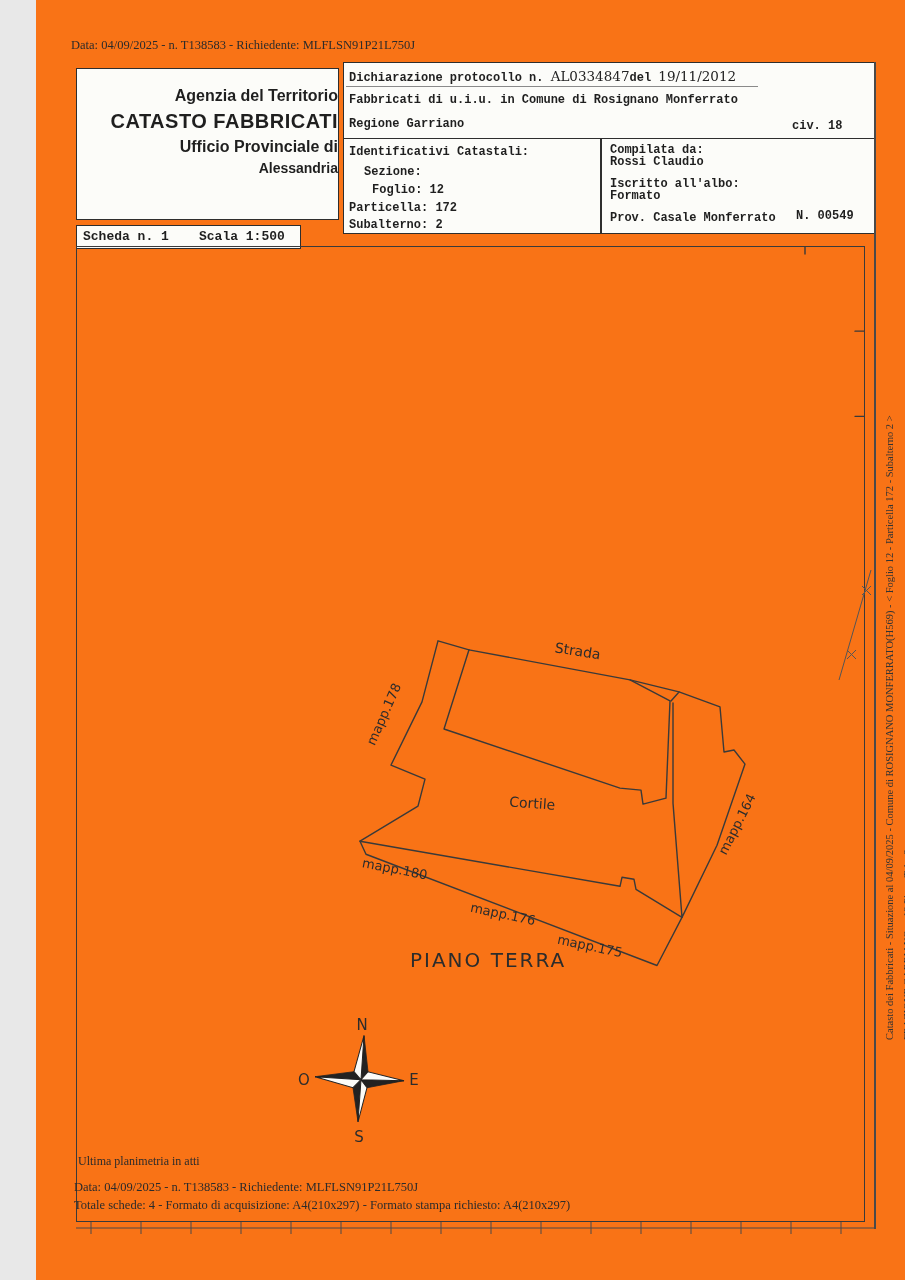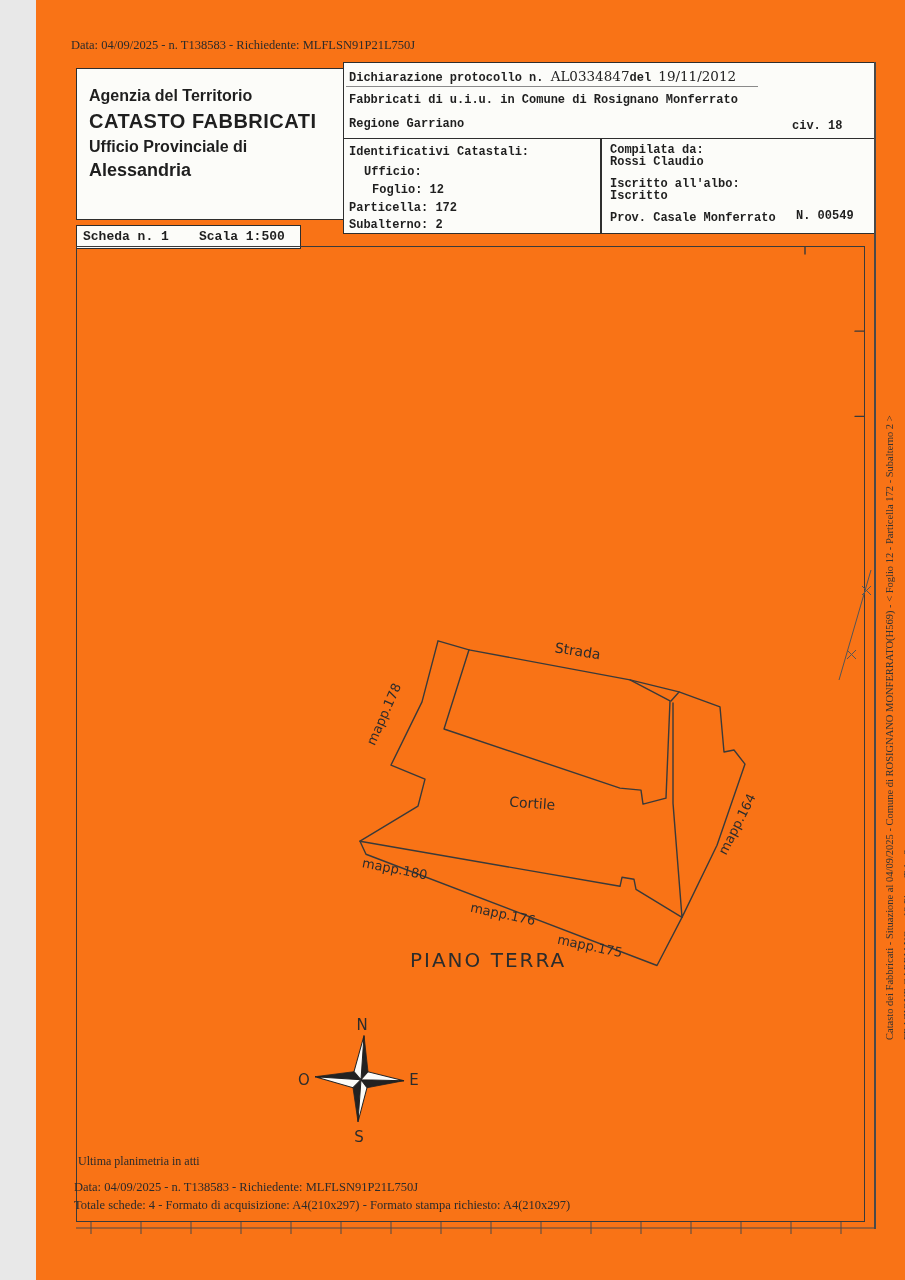--- a/index.html
+++ b/index.html
@@ -7,25 +7,25 @@
     position:relative;width:905px;height:1280px;background:#f97316;
     font-family:"Liberation Sans",sans-serif;color:#1f1f1f;overflow:hidden;margin-left:36px;
   }
   .serif{font-family:"Liberation Serif",serif;}
   .mono{font-family:"Liberation Mono",monospace;}
   .abs{position:absolute;}
 
   .top-line{left:35px;top:38px;font-size:12.5px;color:#2b2b2b;}
 
   .office-box{left:40px;top:68px;width:261px;height:150px;border:1.5px solid #2e2e2e;
-    text-align:left;background:#fcfcf9;padding-left:12px;}
+    text-align:right;background:#fcfcf9;}
   .office-box .l1{margin-top:18px;font-size:16px;font-weight:bold;}
   .office-box .l2{margin-top:5px;font-size:20px;font-weight:bold;letter-spacing:.5px;}
   .office-box .l3{margin-top:5px;font-size:16px;font-weight:bold;}
-  .office-box .l4{margin-top:4px;font-size:18px;font-weight:bold;}
+  .office-box .l4{margin-top:4px;font-size:14px;font-weight:bold;}
 
   .scheda-box{left:40px;top:225px;width:215px;height:22px;border:1.5px solid #2e2e2e;
     background:#fcfcf9;font-size:13px;font-weight:bold;padding-left:8px;}
   .scheda-box .s1{position:absolute;left:6px;top:3px;}
   .scheda-box .s2{position:absolute;left:122px;top:3px;text-align:center;}
 
   .decl-box{left:307px;top:62px;width:531px;height:76px;border:1.5px solid #2e2e2e;background:#fcfcf9;}
   .decl-row1{position:absolute;left:5px;top:5px;font-size:12px;font-weight:bold;white-space:nowrap;}
   .decl-row1 .stamp{font-family:"DejaVu Serif",serif;font-weight:normal;font-size:13.5px;color:#222;}
   .decl-underline{position:absolute;left:2px;top:23px;width:412px;height:1px;background:#8a8a8a;}
@@ -94,28 +94,28 @@
     </div>
     <div class="decl-underline"></div>
     <div class="decl-row2 mono">Fabbricati di u.i.u. in Comune di Rosignano Monferrato</div>
     <div class="decl-row3 mono">Regione Garriano</div>
     <div class="decl-civ mono">civ. 18</div>
   </div>
 
   <div class="abs ident-box">
     <div class="ident-divider"></div>
     <div class="id-title mono">Identificativi Catastali:</div>
-    <div class="id-sezione mono">Ufficio:</div>
+    <div class="id-sezione mono">Sezione:</div>
     <div class="id-foglio mono">Foglio: 12</div>
     <div class="id-particella mono">Particella: 172</div>
     <div class="id-subalterno mono">Subalterno: 2</div>
     <div class="cmp-label mono">Compilata da:</div>
     <div class="cmp-nome mono">Rossi Claudio</div>
     <div class="cmp-albo-label mono">Iscritto all'albo:</div>
-    <div class="cmp-albo mono">Iscritto</div>
+    <div class="cmp-albo mono">Formato</div>
     <div class="cmp-prov mono">Prov. Casale Monferrato</div>
     <div class="cmp-num mono">N. 00549</div>
   </div>
 
   <div class="abs frame">
     <svg viewBox="0 0 787 972" preserveAspectRatio="none">
       <g stroke="#3a3a3a" stroke-width="1.4" fill="none" stroke-linejoin="round" stroke-linecap="round">
 
         <polyline points="392,402 361,393 345,454 314,517 348,531 341,558 283,593"></polyline>
 

